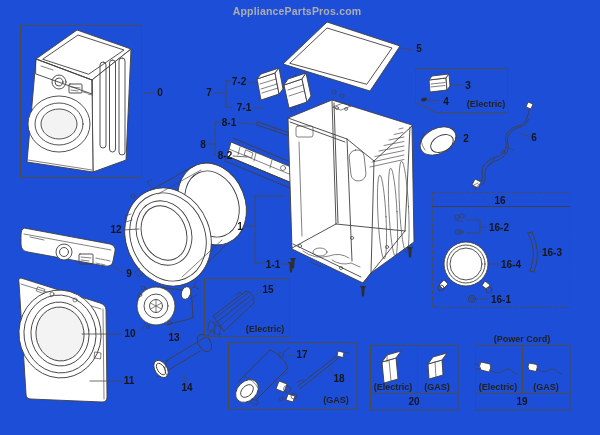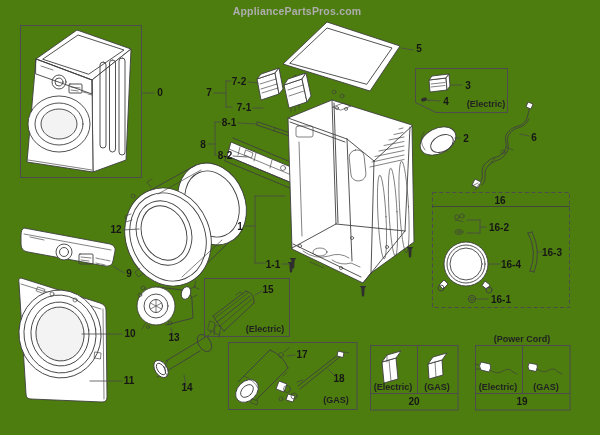--- a/index.html
+++ b/index.html
@@ -1,16 +1,16 @@
 <!DOCTYPE html>
 <html><head>
 <meta charset="utf-8">
 <style>
   html,body{margin:0;padding:0;background:#fff;}
-  .stage{position:relative;width:600px;height:435px;background:#4d7c0f;overflow:hidden;
+  .stage{position:relative;width:600px;height:435px;background:#1d4ed8;overflow:hidden;
          font-family:"Liberation Sans",sans-serif;}
   .stage svg{position:absolute;left:0;top:0;}
   .ln{fill:none;stroke:#3f3f3f;stroke-width:.9;stroke-linecap:round;stroke-linejoin:round;}
   .thin{stroke-width:.65;}
   .fw{fill:#ffffff;stroke:#3f3f3f;stroke-width:.9;stroke-linejoin:round;}
   .fl{fill:#f3f3f3;stroke:#3f3f3f;stroke-width:.9;}
   .box{fill:none;stroke:#4c4c4c;stroke-width:1;}
   .dash{stroke-dasharray:4 2.6;}
   .ld{fill:none;stroke:#4a4a4a;stroke-width:.8;stroke-linecap:round;}
   .scr{fill:#2e2e2e;stroke:none;}

